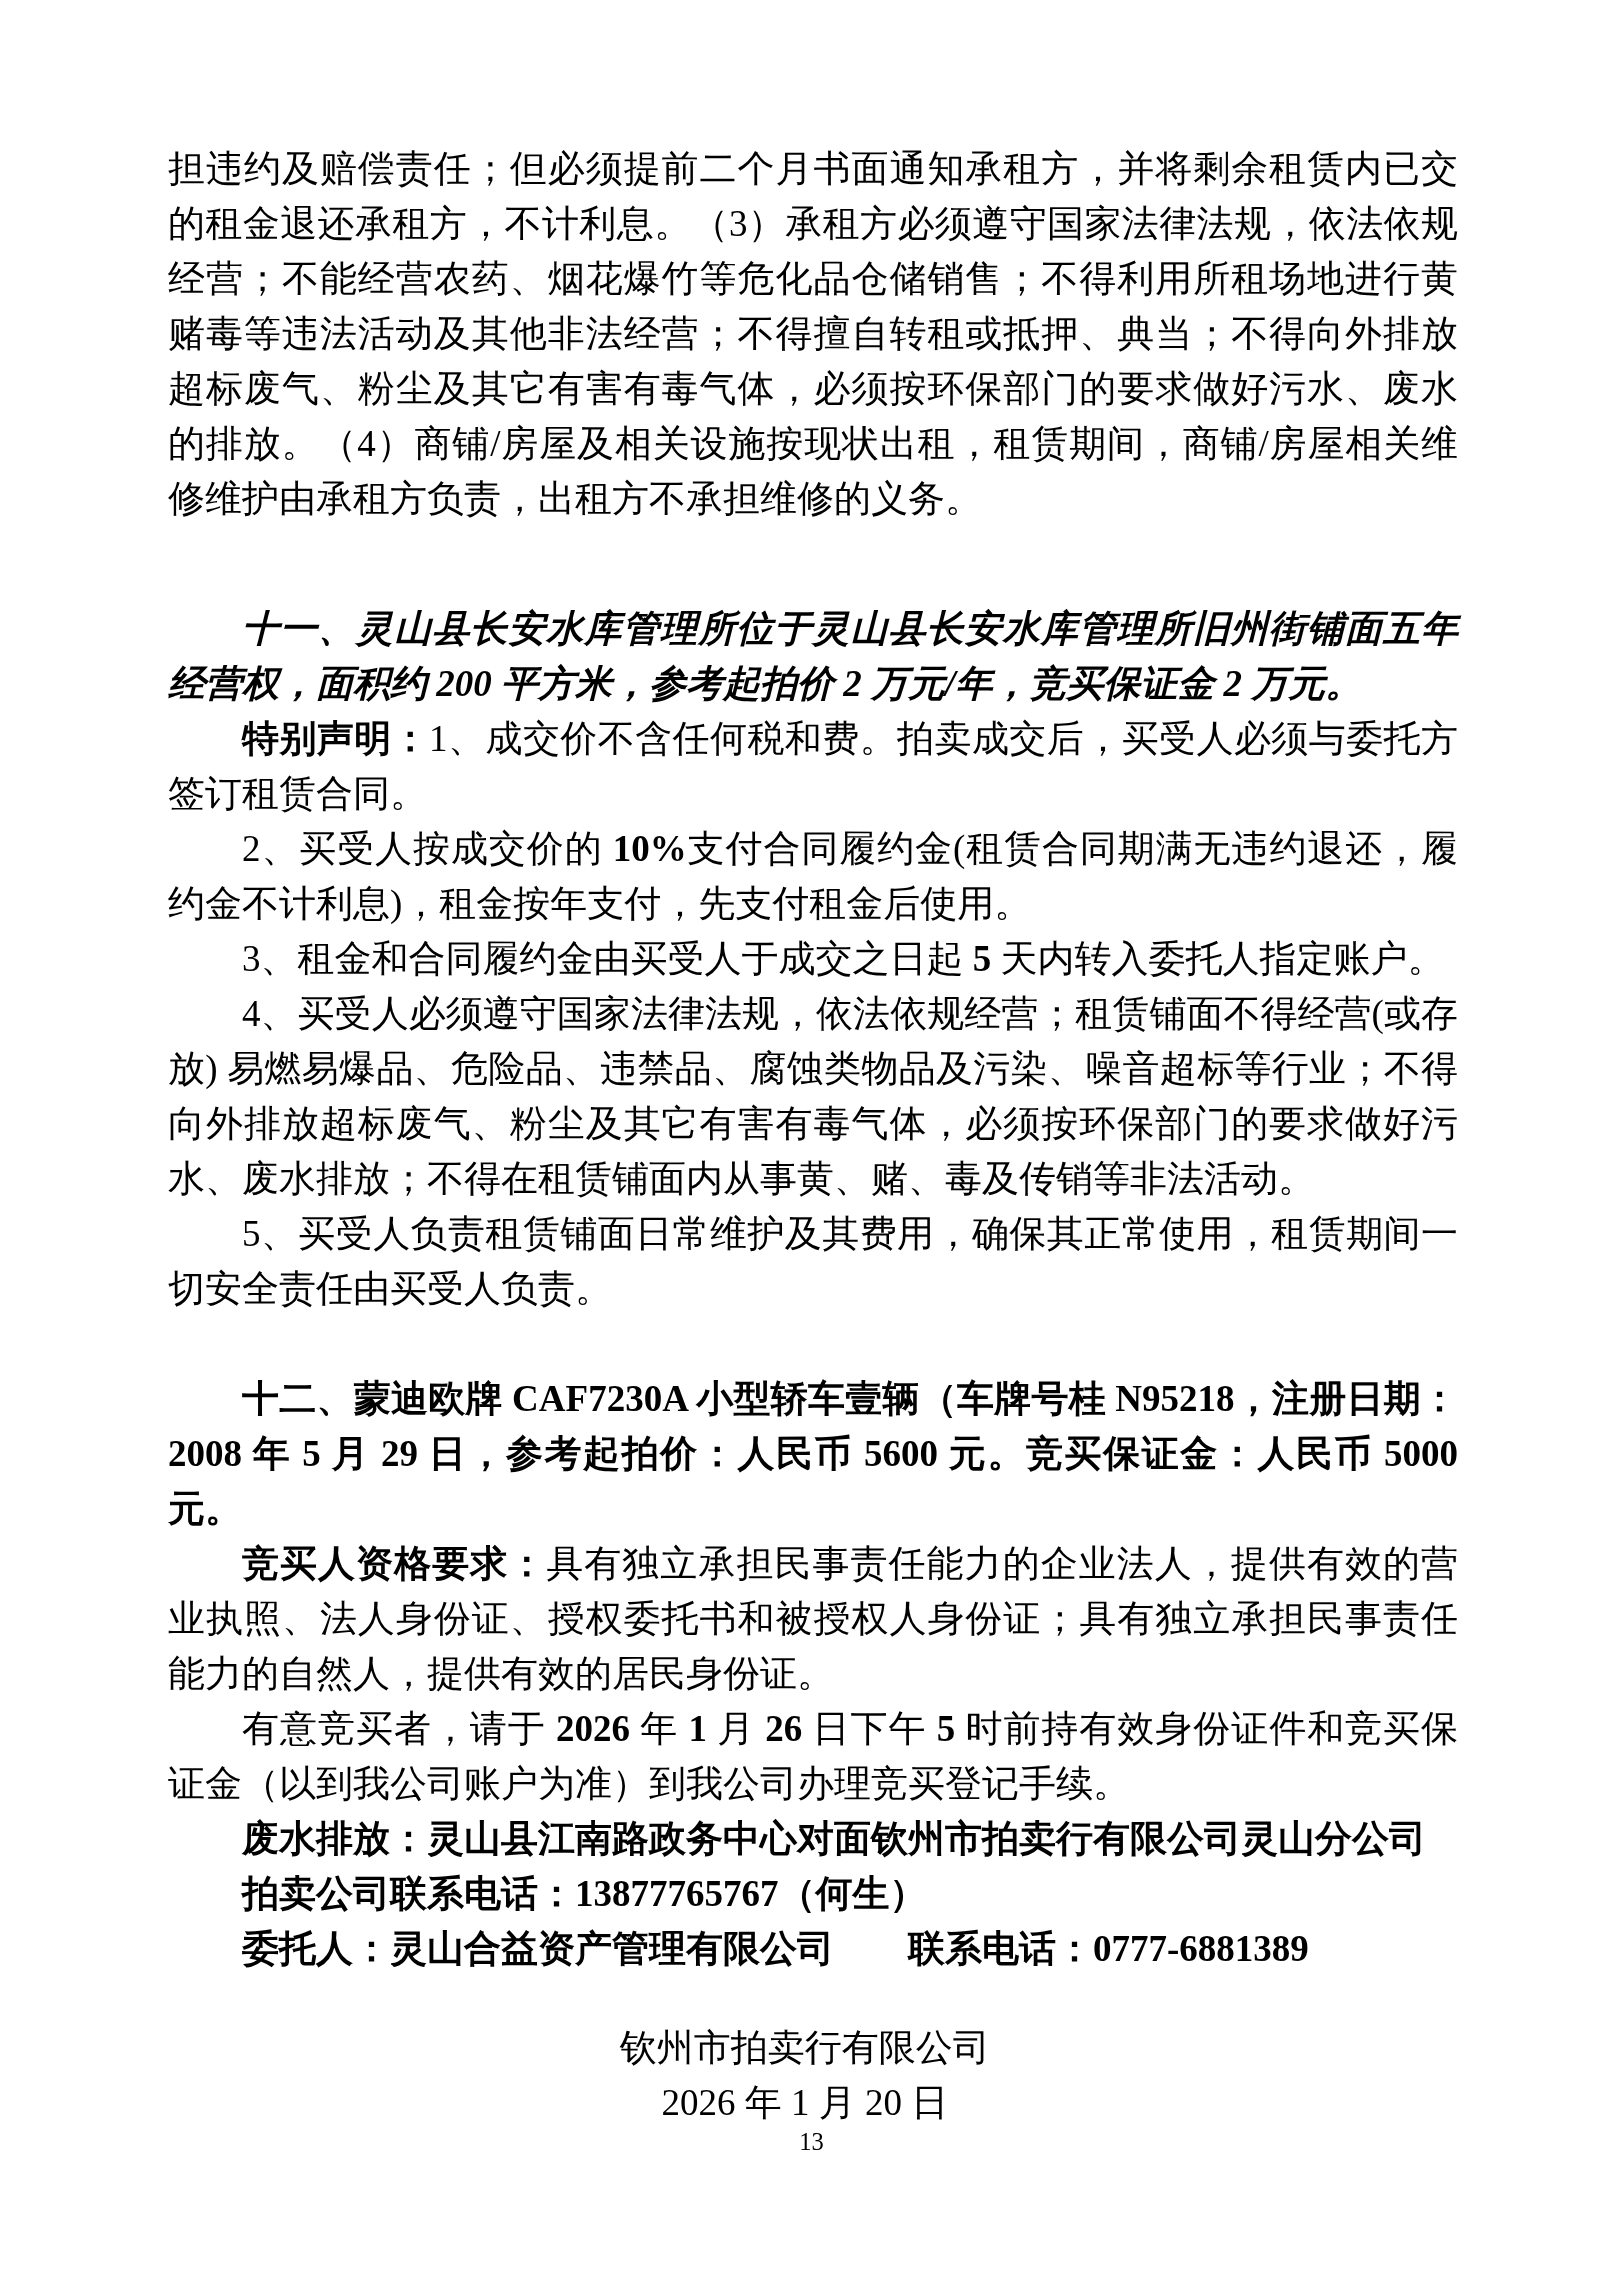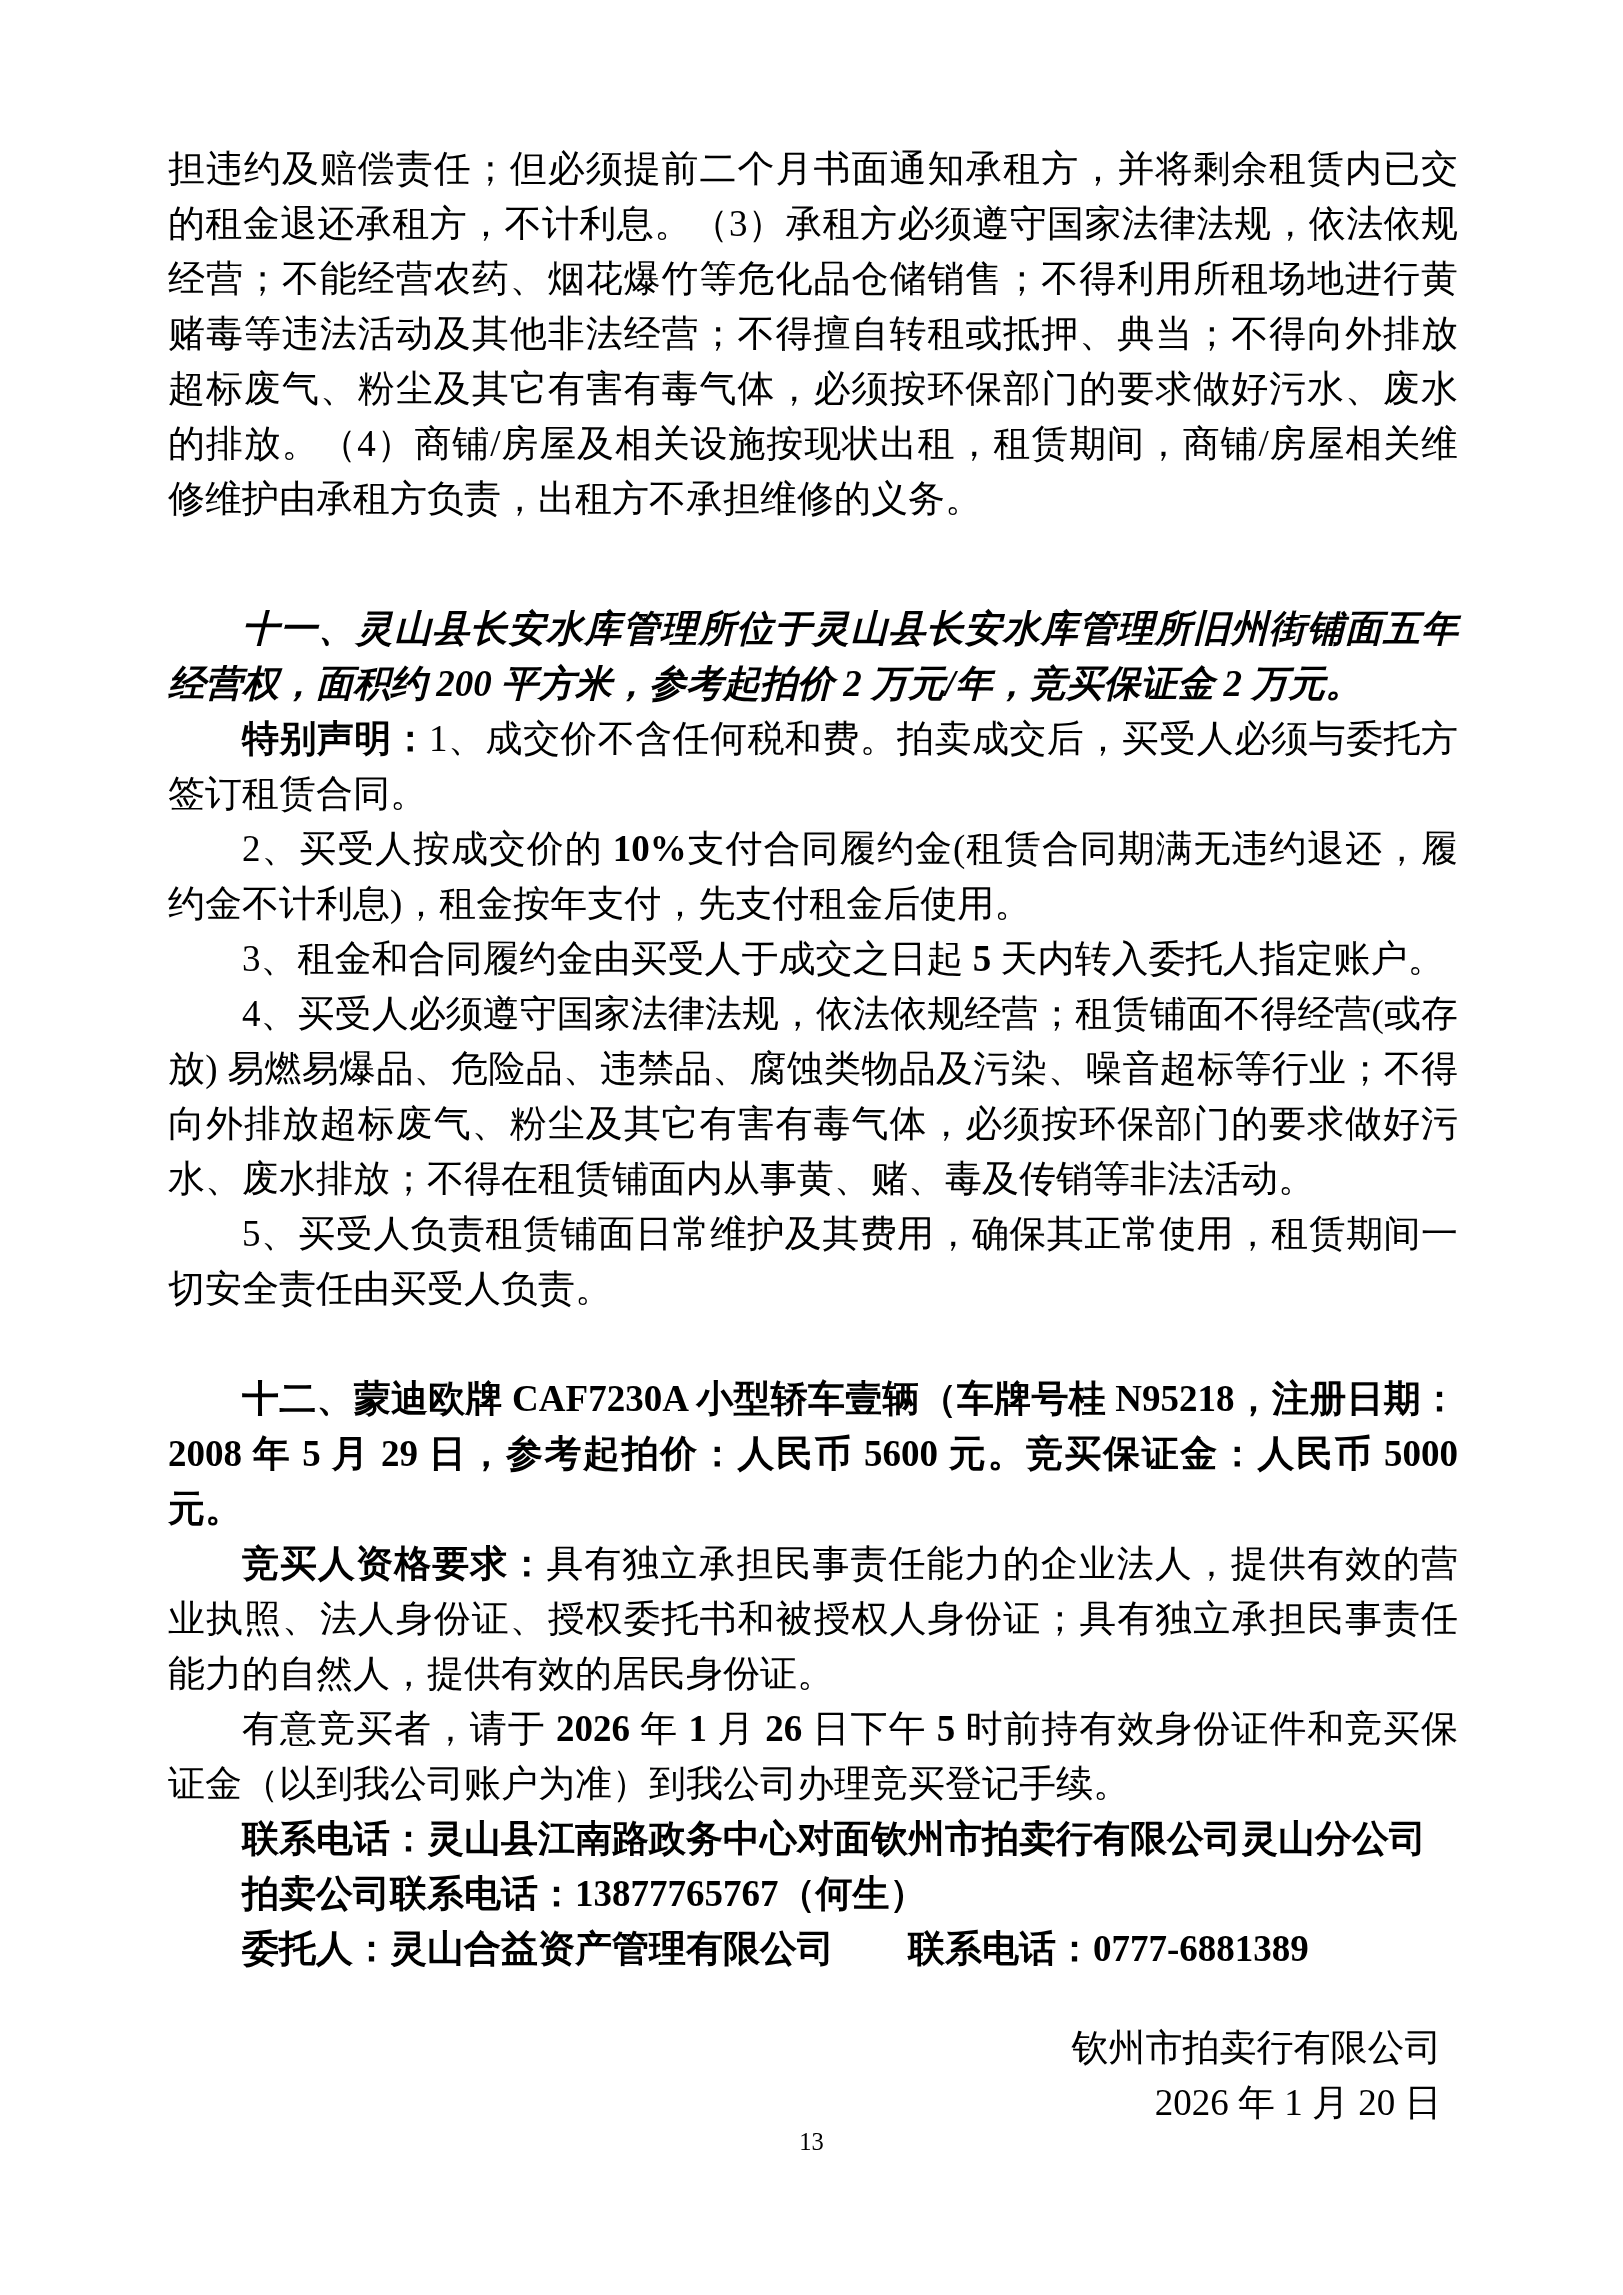--- a/index.html
+++ b/index.html
@@ -25,21 +25,21 @@
     line-height: 55px;
     text-align: justify;
   }
   .para { margin: 0; }
   .indent { text-indent: 74px; }
   .bold { font-weight: bold; }
   .gap-lg { margin-top: 75px; font-style: italic; }
   .gap-md { margin-top: 55px; }
   .sign {
     margin: 0;
-    text-align: right;
+    text-align: center;
     padding-right: 16.4px;
     text-indent: 0;
   }
   .sign-first { margin-top: 44px; }
   .page-number {
     position: absolute;
     left: 0;
     top: 2125px;
     width: 100%;
     margin: 0;
@@ -67,21 +67,21 @@
     <p class="para indent">4、买受人必须遵守国家法律法规，依法依规经营；租赁铺面不得经营(或存放) 易燃易爆品、危险品、违禁品、腐蚀类物品及污染、噪音超标等行业；不得向外排放超标废气、粉尘及其它有害有毒气体，必须按环保部门的要求做好污水、废水排放；不得在租赁铺面内从事黄、赌、毒及传销等非法活动。</p>
 
     <p class="para indent">5、买受人负责租赁铺面日常维护及其费用，确保其正常使用，租赁期间一切安全责任由买受人负责。</p>
 
     <p class="para indent bold gap-md">十二、蒙迪欧牌 CAF7230A 小型轿车壹辆（车牌号桂 N95218，注册日期：2008 年 5 月 29 日，参考起拍价：人民币 5600 元。竞买保证金：人民币 5000 元。</p>
 
     <p class="para indent"><span class="bold">竞买人资格要求：</span><span>具有独立承担民事责任能力的企业法人，提供有效的营业执照、法人身份证、授权委托书和被授权人身份证；具有独立承担民事责任能力的自然人，提供有效的居民身份证。</span></p>
 
     <p class="para indent"><span>有意竞买者，请于 </span><span class="bold">2026</span><span> 年 </span><span class="bold">1</span><span> 月 </span><span class="bold">26</span><span> 日下午 </span><span class="bold">5</span><span> 时前持有效身份证件和竞买保证金（以到我公司账户为准）到我公司办理竞买登记手续。</span></p>
 
-    <p class="para indent bold">联系电话：灵山县江南路政务中心对面钦州市拍卖行有限公司灵山分公司</p>
+    <p class="para indent bold">废水排放：灵山县江南路政务中心对面钦州市拍卖行有限公司灵山分公司</p>
 
     <p class="para indent bold">拍卖公司联系电话：13877765767（何生）</p>
 
     <p class="para indent bold">委托人：灵山合益资产管理有限公司　　联系电话：0777-6881389</p>
 
     <p class="para sign sign-first">钦州市拍卖行有限公司</p>
 
     <p class="para sign">2026 年 1 月 20 日</p>
 
   </div>

